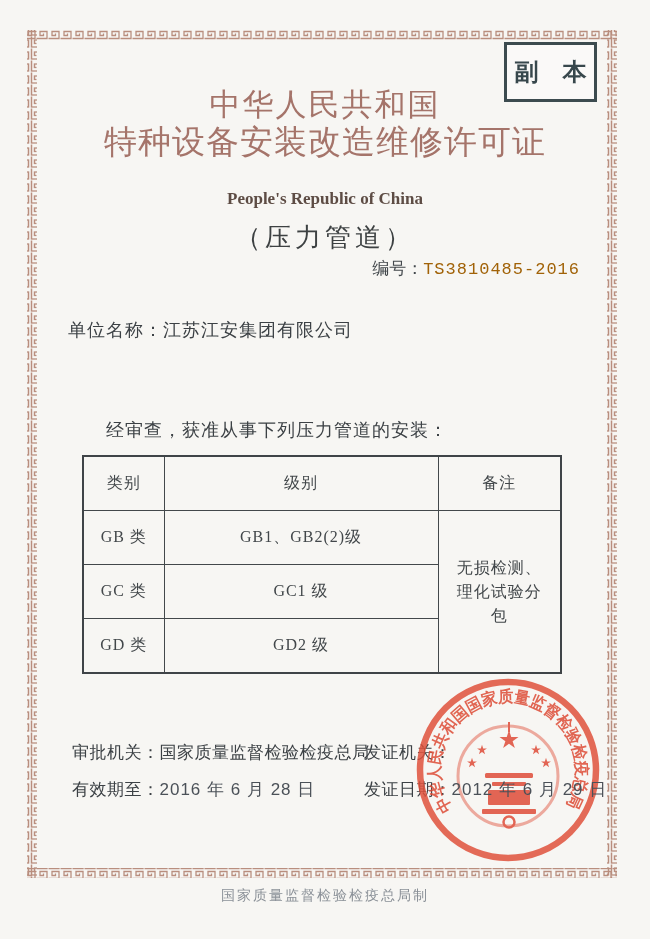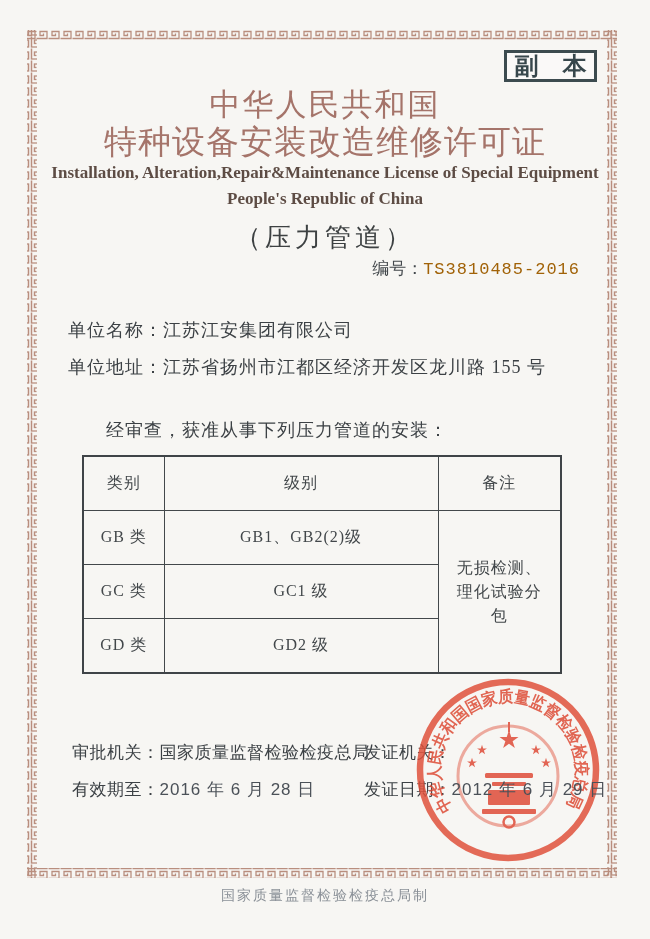--- a/index.html
+++ b/index.html
@@ -9,21 +9,21 @@
     margin:0 auto;
     background:#f7f6f3;
     overflow:hidden;
     font-family:"Liberation Serif", serif;
     color:#3c4145;
   }
   .abs{position:absolute;}
   .frame-svg{left:0;top:0;pointer-events:none;}
 
   .badge{
-    left:504px;top:50px;width:93px;height:32px;
+    left:504px;top:42px;width:93px;height:60px;
     border:3px solid #3c4b4f;
     box-sizing:border-box;
     display:flex;align-items:center;justify-content:center;
     font-family:"Liberation Sans", sans-serif;
     font-weight:bold;font-size:24px;color:#37474c;
     background:rgba(255,255,255,.4);
   }
 
   .title-cn{
     left:27px;width:596px;text-align:center;
@@ -114,34 +114,30 @@
     <rect x="27" y="30" width="10" height="848" fill="url(#gkv)"></rect>
     <rect x="607" y="30" width="10" height="848" fill="url(#gkv)"></rect>
   </svg>
 
   <div class="abs badge">
     <span>副　本</span>
   </div>
 
   <div class="abs title-cn title-cn1">中华人民共和国</div>
   <div class="abs title-cn title-cn2">特种设备安装改造维修许可证</div>
-  <div class="abs title-en title-en1">Installation, Alteration,Repair&amp;Maintenance License of Special Equipment</div>
   <div class="abs title-en title-en2">People's Republic of China</div>
 
   <div class="abs category">（压力管道）</div>
 
   <div class="abs license-line">
     <span>编号：</span><span class="num">TS3810485-2016</span>
   </div>
 
   <div class="abs field-row row-unit-name">
     <span>单位名称：</span><span>江苏江安集团有限公司</span>
-  </div>
-  <div class="abs field-row row-unit-addr">
-    <span>单位地址：</span><span>江苏省扬州市江都区经济开发区龙川路 155 号</span>
   </div>
 
   <div class="abs approval-note">经审查，获准从事下列压力管道的安装：</div>
 
   <table class="lic">
     <colgroup>
         <col class="c1">
         <col class="c2">
         <col class="c3">
       </colgroup>

